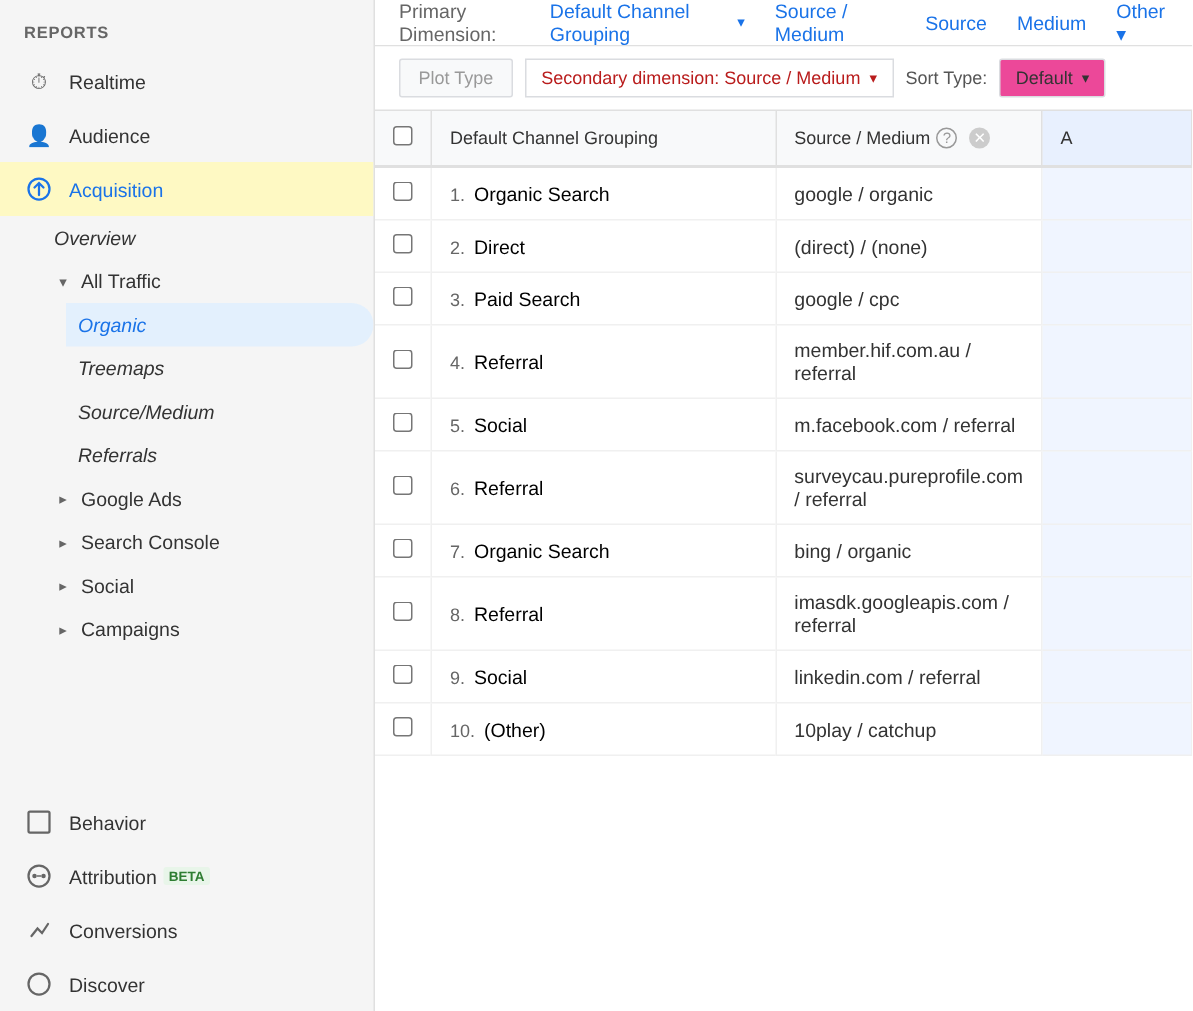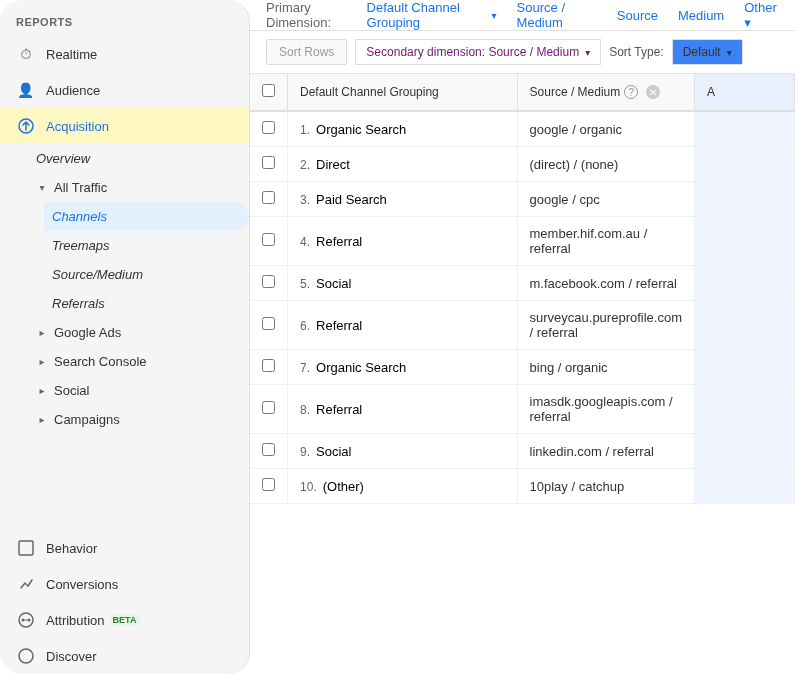--- a/index.html
+++ b/index.html
@@ -7,21 +7,20 @@
 
     
     .sidebar {
       width: 250px;
       min-width: 250px;
       background: #f5f5f5;
       border-right: 1px solid #e0e0e0;
       overflow-y: auto;
       display: flex;
       flex-direction: column;
-      border-radius: 22px;
     }
     .sidebar-reports-label {
       font-size: 11px;
       font-weight: bold;
       color: #666;
       padding: 16px 16px 8px 16px;
       letter-spacing: 0.5px;
     }
     .sidebar-item {
       display: flex;
@@ -154,34 +153,34 @@
       cursor: pointer;
       border-radius: 2px;
     }
     .secondary-dim-select {
       display: flex;
       align-items: center;
       border: 1px solid #dadce0;
       background: #fff;
       padding: 5px 10px;
       font-size: 12px;
-      color: #701a75;
+      color: #b91c1c;
       cursor: pointer;
       border-radius: 0;
     }
     .secondary-dim-select .arr { margin-left: 6px; font-size: 10px; }
     .sort-label {
       font-size: 12px;
       color: #555;
     }
     .sort-select {
       display: flex;
       align-items: center;
       border: 1px solid #dadce0;
-      background: #3b82f6;
+      background: #ec4899;
       padding: 5px 10px;
       font-size: 12px;
       color: #333;
       cursor: pointer;
       border-radius: 2px;
     }
     .sort-select .arr { margin-left: 6px; font-size: 10px; }
 
     
     .table-area {
@@ -307,21 +306,21 @@
 
   <div class="sidebar-section">
     <div class="sidebar-sub-item" style="padding-left:0;">Overview</div>
 
     <div class="sidebar-expand-item" style="padding-left:0;">
       <span class="chevron">▾</span>
       <span>All Traffic</span>
     </div>
 
     <div style="padding-left:16px;">
-      <div class="sidebar-sub-item active" style="padding:7px 8px;">Channels</div>
+      <div class="sidebar-sub-item active" style="padding:7px 8px;">Organic</div>
       <div class="sidebar-sub-item">Treemaps</div>
       <div class="sidebar-sub-item">Source/Medium</div>
       <div class="sidebar-sub-item">Referrals</div>
     </div>
 
     <div class="sidebar-expand-item" style="padding-left:0;">
       <span class="chevron">▸</span>
       <span>Google Ads</span>
     </div>
     <div class="sidebar-expand-item" style="padding-left:0;">
@@ -339,44 +338,44 @@
   </div>
 
   <div style="margin-top:auto;">
     <div class="sidebar-item">
       <span class="icon">
         <svg width="16" height="16" viewBox="0 0 16 16">
             <rect x="1" y="1" width="14" height="14" rx="1" fill="none" stroke="#666" stroke-width="1.5"></rect>
           </svg>
       </span>
       <span>Behavior</span>
-    </div>
-    <div class="sidebar-item">
-      <span class="icon">
-        <svg width="16" height="16" viewBox="0 0 16 16">
-            <path d="M3 12l4-5 3 3 4-6" stroke="#666" stroke-width="1.5" fill="none" stroke-linecap="round"></path>
-          </svg>
-      </span>
-      <span>Conversions</span>
     </div>
     <div class="sidebar-item">
       <span class="icon">
         <svg width="16" height="16" viewBox="0 0 16 16">
             <circle cx="8" cy="8" r="7" fill="none" stroke="#666" stroke-width="1.5"></circle>
             <circle cx="5" cy="8" r="1.5" fill="#666"></circle>
             <circle cx="11" cy="8" r="1.5" fill="#666"></circle>
             <path d="M6.5 8h3" stroke="#666" stroke-width="1"></path>
           </svg>
       </span>
       <span>Attribution</span>
       <span style="font-size:9px;background:#e8f5e9;color:#2e7d32;padding:1px 4px;border-radius:2px;margin-left:4px;font-weight:bold;">BETA</span>
     </div>
     <div class="sidebar-item">
       <span class="icon">
         <svg width="16" height="16" viewBox="0 0 16 16">
+            <path d="M3 12l4-5 3 3 4-6" stroke="#666" stroke-width="1.5" fill="none" stroke-linecap="round"></path>
+          </svg>
+      </span>
+      <span>Conversions</span>
+    </div>
+    <div class="sidebar-item">
+      <span class="icon">
+        <svg width="16" height="16" viewBox="0 0 16 16">
             <circle cx="8" cy="8" r="7" fill="none" stroke="#666" stroke-width="1.5"></circle>
           </svg>
       </span>
       <span>Discover</span>
     </div>
   </div>
 </div>
 
 <div class="main">
 
@@ -386,21 +385,21 @@
       <span>Default Channel Grouping</span>
       <span class="arrow">▾</span>
     </div>
     <a class="top-nav-link">Source / Medium</a>
     <a class="top-nav-link">Source</a>
     <a class="top-nav-link">Medium</a>
     <div class="top-nav-other">Other ▾</div>
   </div>
 
   <div class="toolbar">
-    <button class="btn-plot">Sort Rows</button>
+    <button class="btn-plot">Plot Type</button>
     <div class="secondary-dim-select">
       <span>Secondary dimension: Source / Medium</span>
       <span class="arr">▾</span>
     </div>
     <span class="sort-label">Sort Type:</span>
     <div class="sort-select">
       <span>Default</span>
       <span class="arr">▾</span>
     </div>
   </div>

